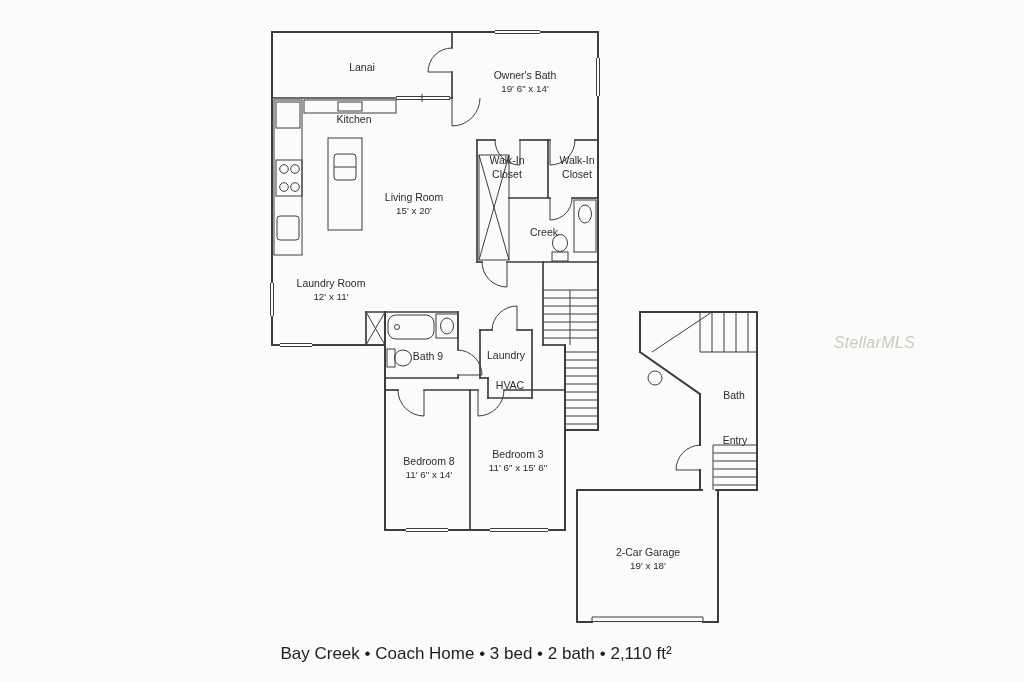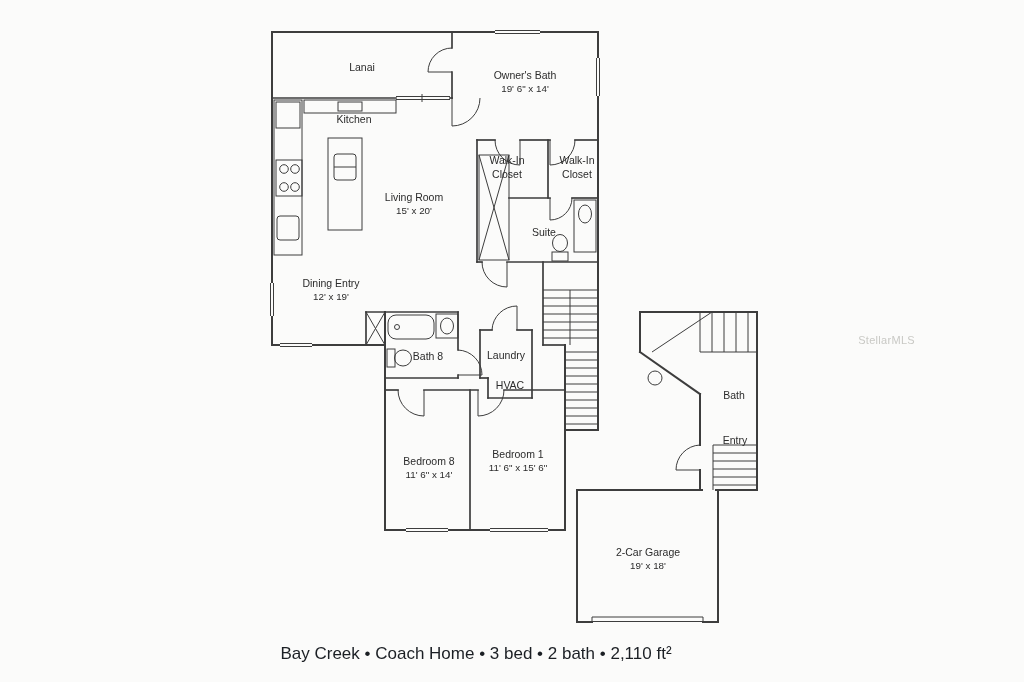--- a/index.html
+++ b/index.html
@@ -12,21 +12,21 @@
   svg.plan{position:absolute;left:0;top:0;width:1024px;height:682px;}
   .lbl{
     position:absolute;transform:translate(-50%,-50%);
     text-align:center;font-size:10.5px;line-height:1.3;
     color:#2b2b2b;white-space:nowrap;
   }
   .lbl .dims{font-size:9.8px;}
   .lbl.wrap{white-space:normal;width:48px;text-align:center;}
   .watermark{
     position:absolute;right:5px;top:334px;
-    font-size:11px;color:#c9c9c5;letter-spacing:.3px;
+    font-size:16px;color:#c9c9c5;letter-spacing:.3px;font-style:italic;
   }
   .caption{
     position:absolute;left:0;right:0;top:644px;
     text-align:center;font-size:17px;color:#1b1f24;margin-left:32px;
   }
 </style>
 </head>
 <body>
 
 <div class="page">
@@ -191,38 +191,38 @@
   </div>
 
   <div class="lbl" style="left:414px;top:204px">
     <div>Living Room</div>
     <div class="dims">15' x 20'</div>
   </div>
 
   <div class="lbl wrap" style="left:507px;top:168px">Walk-In Closet</div>
   <div class="lbl wrap" style="left:577px;top:168px">Walk-In Closet</div>
 
-  <div class="lbl" style="left:544px;top:233px">Suite</div>
+  <div class="lbl" style="left:544px;top:233px">Creek</div>
 
   <div class="lbl" style="left:331px;top:290px">
-    <div>Dining Entry</div>
-    <div class="dims">12' x 19'</div>
-  </div>
-
-  <div class="lbl" style="left:428px;top:357px">Bath 8</div>
+    <div>Laundry Room</div>
+    <div class="dims">12' x 11'</div>
+  </div>
+
+  <div class="lbl" style="left:428px;top:357px">Bath 9</div>
   <div class="lbl" style="left:506px;top:356px">Laundry</div>
   <div class="lbl" style="left:510px;top:386px">HVAC</div>
 
   <div class="lbl" style="left:429px;top:468px">
     <div>Bedroom 8</div>
     <div class="dims">11' 6" x 14'</div>
   </div>
 
   <div class="lbl" style="left:518px;top:461px">
-    <div>Bedroom 1</div>
+    <div>Bedroom 3</div>
     <div class="dims">11' 6" x 15' 6"</div>
   </div>
 
   <div class="lbl" style="left:734px;top:396px">Bath</div>
   <div class="lbl" style="left:735px;top:441px">Entry</div>
 
   <div class="lbl" style="left:648px;top:559px">
     <div>2-Car Garage</div>
     <div class="dims">19' x 18'</div>
   </div>

